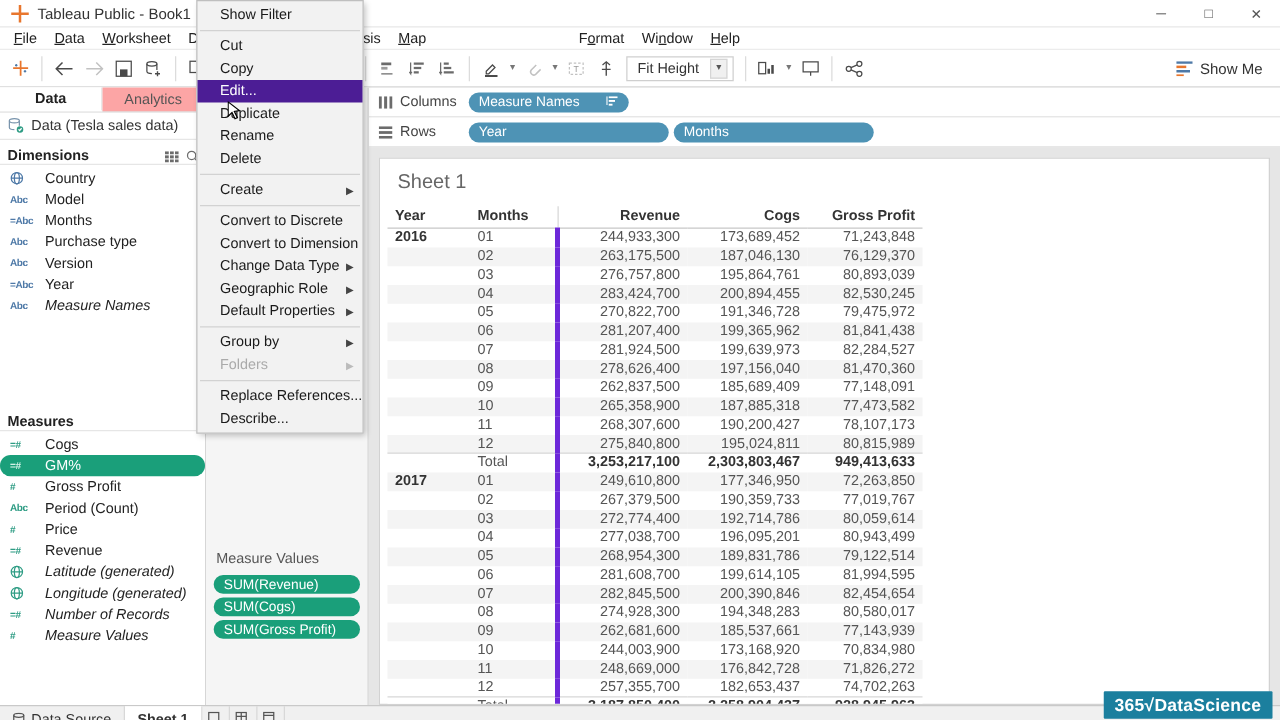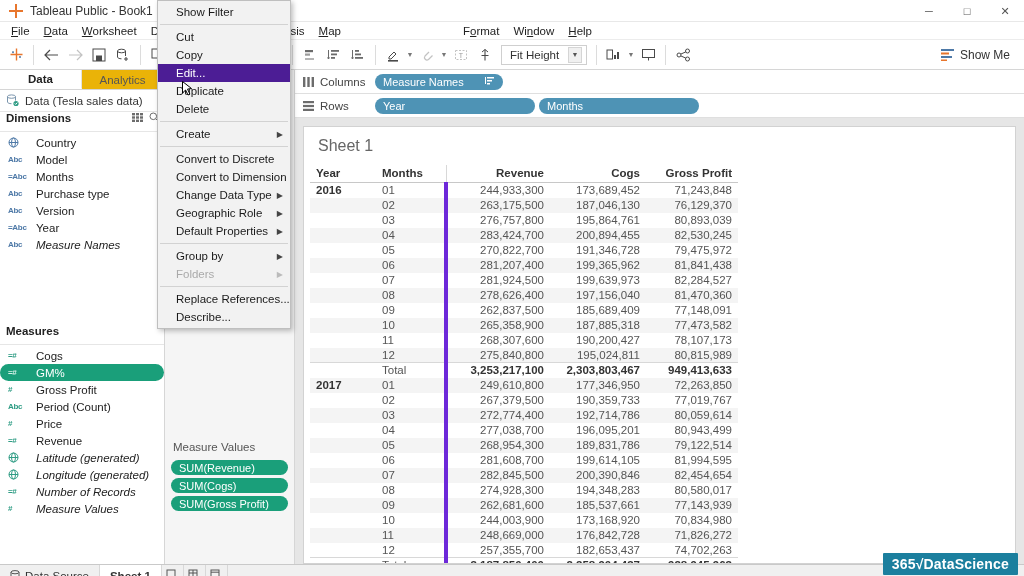--- a/index.html
+++ b/index.html
@@ -83,30 +83,30 @@
   
   #leftpane {
     width:165px; flex:none; background:#fff;
     border-right:1px solid #d6d6d6; display:flex; flex-direction:column;
     position:relative;
   }
   #dp-tabs { display:flex; height:20px; border-bottom:1px solid #d6d6d6; }
   .dp-tab {
     flex:1; display:flex; align-items:center; justify-content:center;
     font-size:11.5px; color:#555; border-right:1px solid #e2e2e2;
-    background:#eab308;
+    background:#fca5a5;
   }
   .dp-tab.active { background:#fff; color:#222; font-weight:bold; border-bottom:1px solid #fff; }
   #ds-row {
     height:22px; display:flex; align-items:center; gap:5px;
     padding:0 6px; font-size:11.5px; color:#333;
     border-bottom:1px solid #e6e6e6;
   }
   .sec-header {
-    height:20px; display:flex; align-items:flex-start;
+    height:20px; display:flex; align-items:flex-end;
     padding:0 6px; font-size:11.5px; font-weight:bold; color:#222;
     border-bottom:1px solid #e6e6e6; position:relative;
   }
   .sec-header .hdr-icons {
     position:absolute; right:4px; display:flex; align-items:center; gap:6px;
     color:#6c6c6c;
   }
   .field-row {
     height:17px; display:flex; align-items:center; gap:6px;
     padding:0 6px 0 8px; font-size:11.5px; color:#222;
@@ -836,20 +836,21 @@
   </div>
 </div>
 
 <div id="ctxmenu">
   <div class="ctx-item">Show Filter</div>
   <div class="ctx-sep"></div>
   <div class="ctx-item">Cut</div>
   <div class="ctx-item">Copy</div>
   <div class="ctx-item hl">Edit...</div>
   <div class="ctx-item">Duplicate</div>
+  <div class="ctx-item">Rename</div>
   <div class="ctx-item">Delete</div>
   <div class="ctx-sep"></div>
   <div class="ctx-item">
     <span>Create</span>
     <span class="arrow">▶</span>
   </div>
   <div class="ctx-sep"></div>
   <div class="ctx-item">Convert to Discrete</div>
   <div class="ctx-item">Convert to Dimension</div>
   <div class="ctx-item">

